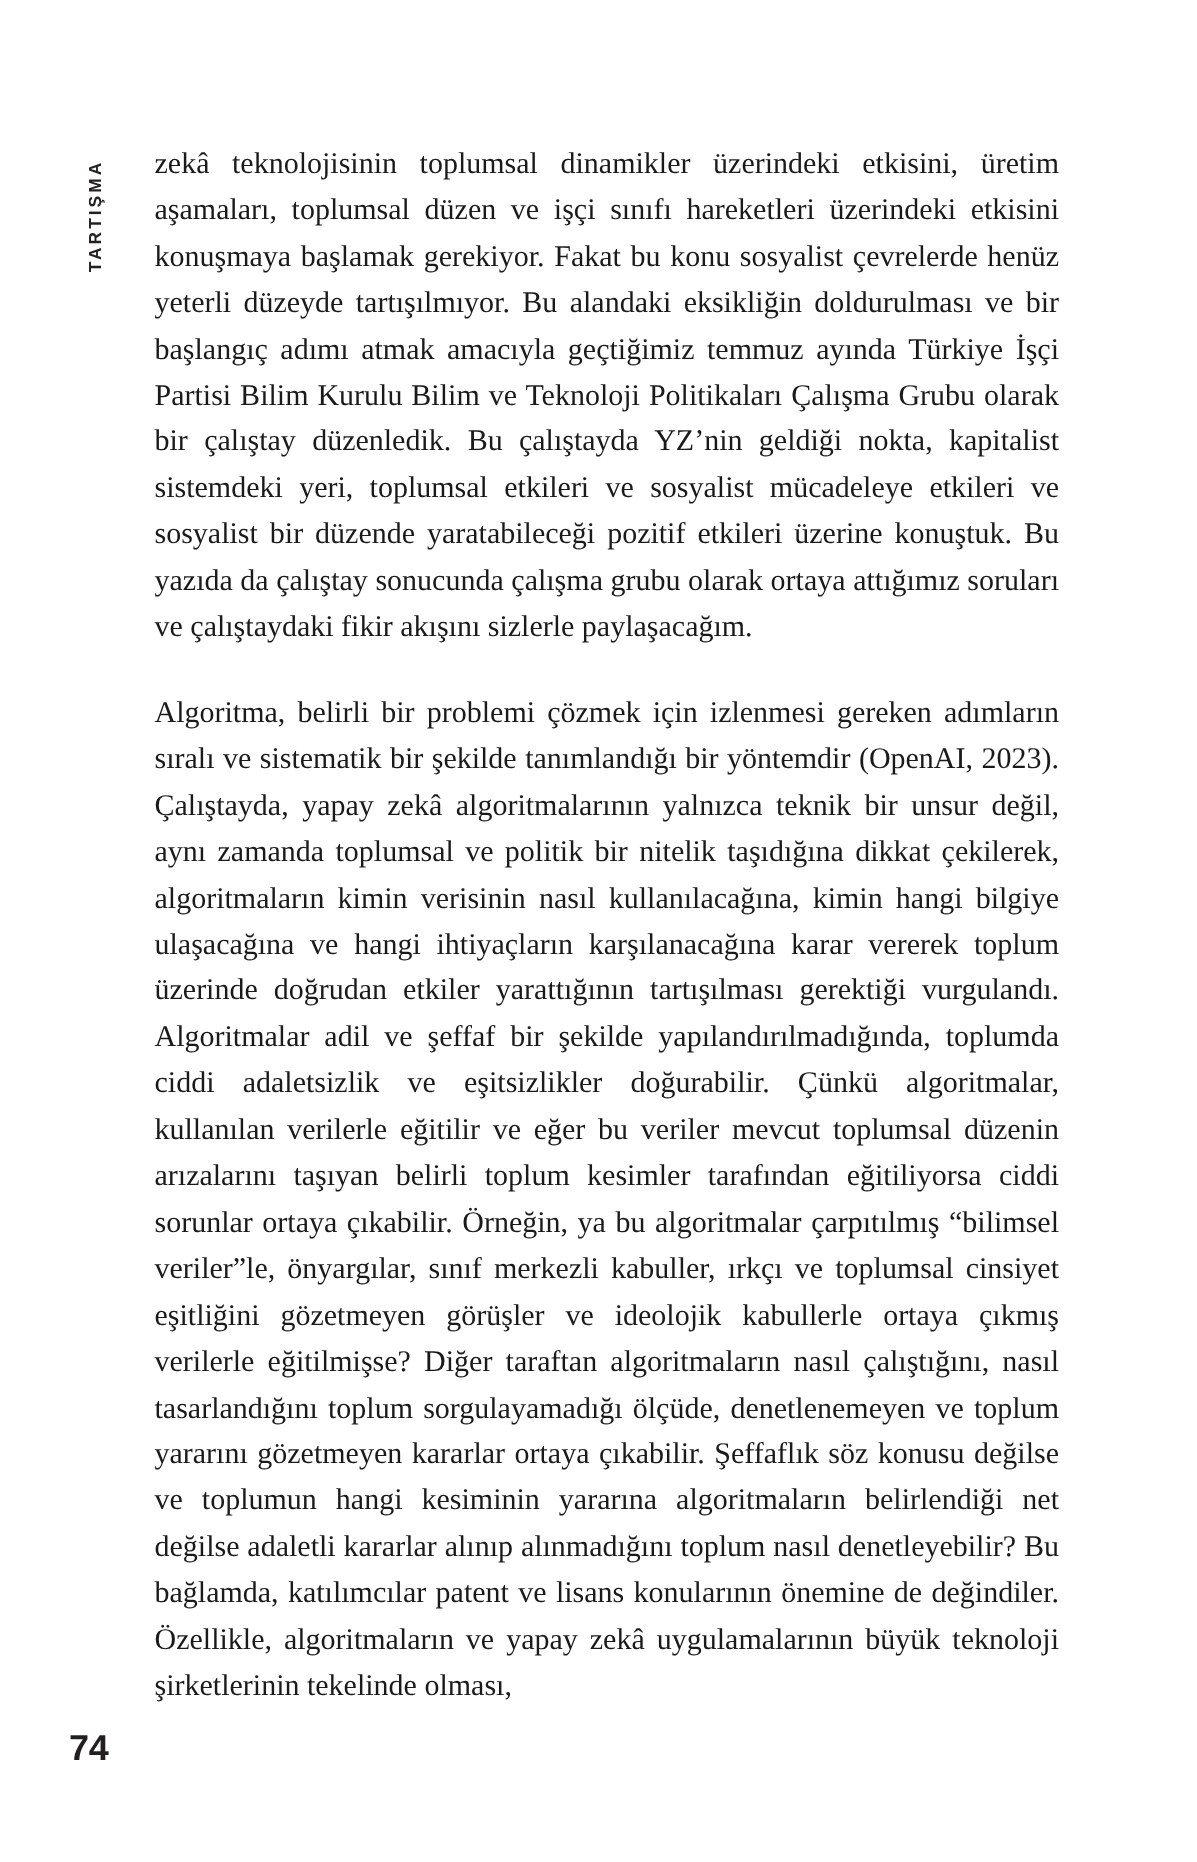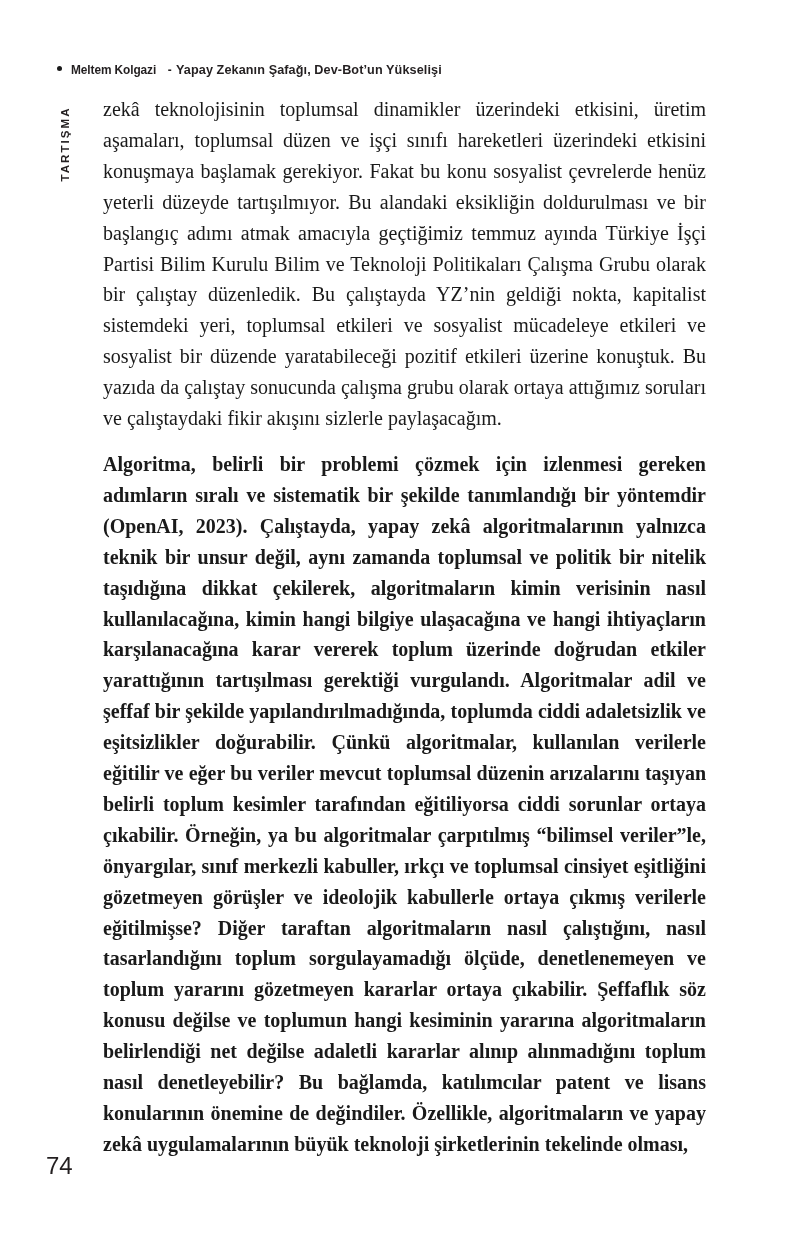--- a/index.html
+++ b/index.html
@@ -105,47 +105,40 @@
     margin: 0;
     font-size: 20px;
     line-height: 30.9px;
     text-align: justify;
     text-justify: inter-word;
     hyphens: manual;
     color: #1a1a1a;
     text-indent: 0;
   }
   .body-par + .body-par {
-    margin-top: 15px;
-    font-weight: bold;
+    margin-top: 26px;
   }
 
   
   .folio {
     position: absolute;
     left: 46px;
     top: 1152px;
     font-family: "Liberation Sans", "DejaVu Sans", sans-serif;
     font-size: 24px;
-    font-weight: 400;
+    font-weight: 700;
     color: #231f20;
     letter-spacing: -0.2px;
   }
 </style>
 </head>
 <body>
 
 <div class="page">
 
-  <div class="running-head">
-    <span class="rh-bullet"></span>
-    <span class="rh-author">Meltem Kolgazi</span>
-    <span class="rh-sep">-</span>
-    <span class="rh-title">Yapay Zekanın Şafağı, Dev-Bot’un Yükselişi</span>
-  </div>
 
   <div class="section-tab">
     <span class="section-tab-label">TARTIŞMA</span>
   </div>
 
   <div class="text-column">
     <p class="body-par">zekâ teknolojisinin toplumsal dinamikler üzerindeki etkisini, üretim aşamaları, toplumsal düzen ve işçi sınıfı hareketleri üzerindeki etkisini konuşmaya başlamak gerekiyor. Fakat bu konu sosyalist çevrelerde henüz yeterli düzeyde tartışılmıyor. Bu alandaki eksikliğin doldurulması ve bir başlangıç adımı atmak amacıyla geçtiğimiz temmuz ayında Türkiye İşçi Partisi Bilim Kurulu Bilim ve Teknoloji Politikaları Çalışma Grubu olarak bir çalıştay düzenledik. Bu çalıştayda YZ’nin geldiği nokta, kapitalist sistemdeki yeri, toplumsal etkileri ve sosyalist mücadeleye etkileri ve sosyalist bir düzende yaratabileceği pozitif etkileri üzerine konuştuk. Bu yazıda da çalıştay sonucunda çalışma grubu olarak ortaya attığımız soruları ve çalıştaydaki fikir akışını sizlerle paylaşacağım.</p>
     <p class="body-par">Algoritma, belirli bir problemi çözmek için izlenmesi gereken adımların sıralı ve sistematik bir şekilde tanımlandığı bir yöntemdir (OpenAI, 2023). Çalıştayda, yapay zekâ algoritmalarının yalnızca teknik bir unsur değil, aynı zamanda toplumsal ve politik bir nitelik taşıdığına dikkat çekilerek, algoritmaların kimin verisinin nasıl kullanılacağına, kimin hangi bilgiye ulaşacağına ve hangi ihtiyaçların karşılanacağına karar vererek toplum üzerinde doğrudan etkiler yarattığının tartışılması gerektiği vurgulandı. Algoritmalar adil ve şeffaf bir şekilde yapılandırılmadığında, toplumda ciddi adaletsizlik ve eşitsizlikler doğurabilir. Çünkü algoritmalar, kullanılan verilerle eğitilir ve eğer bu veriler mevcut toplumsal düzenin arızalarını taşıyan belirli toplum kesimler tarafından eğitiliyorsa ciddi sorunlar ortaya çıkabilir. Örneğin, ya bu algoritmalar çarpıtılmış “bilimsel veriler”le, önyargılar, sınıf merkezli kabuller, ırkçı ve toplumsal cinsiyet eşitliğini gözetmeyen görüşler ve ideolojik kabullerle ortaya çıkmış verilerle eğitilmişse? Diğer taraftan algoritmaların nasıl çalıştığını, nasıl tasarlandığını toplum sorgulayamadığı ölçüde, denetlenemeyen ve toplum yararını gözetmeyen kararlar ortaya çıkabilir. Şeffaflık söz konusu değilse ve toplumun hangi kesiminin yararına algoritmaların belirlendiği net değilse adaletli kararlar alınıp alınmadığını toplum nasıl denetleyebilir? Bu bağlamda, katılımcılar patent ve lisans konularının önemine de değindiler. Özellikle, algoritmaların ve yapay zekâ uygulamalarının büyük teknoloji şirketlerinin tekelinde olması,</p>
   </div>
 

